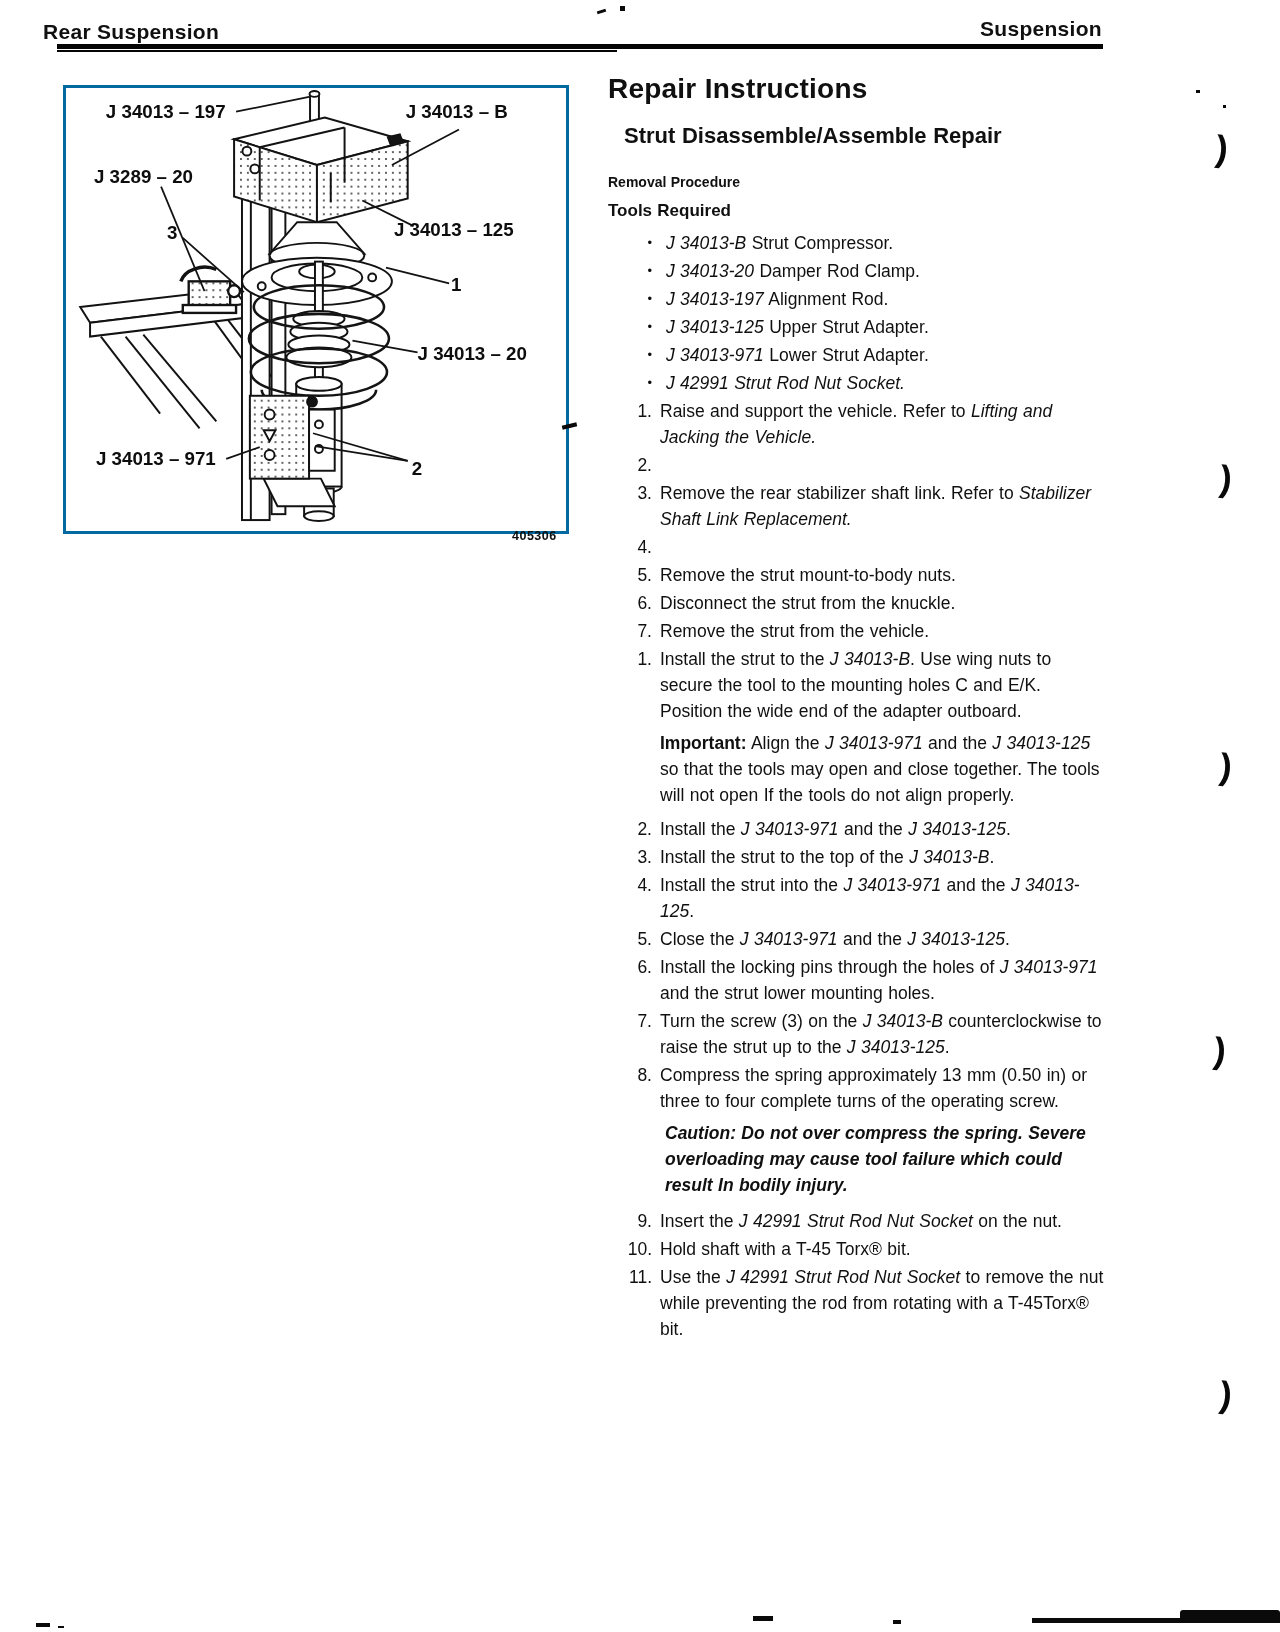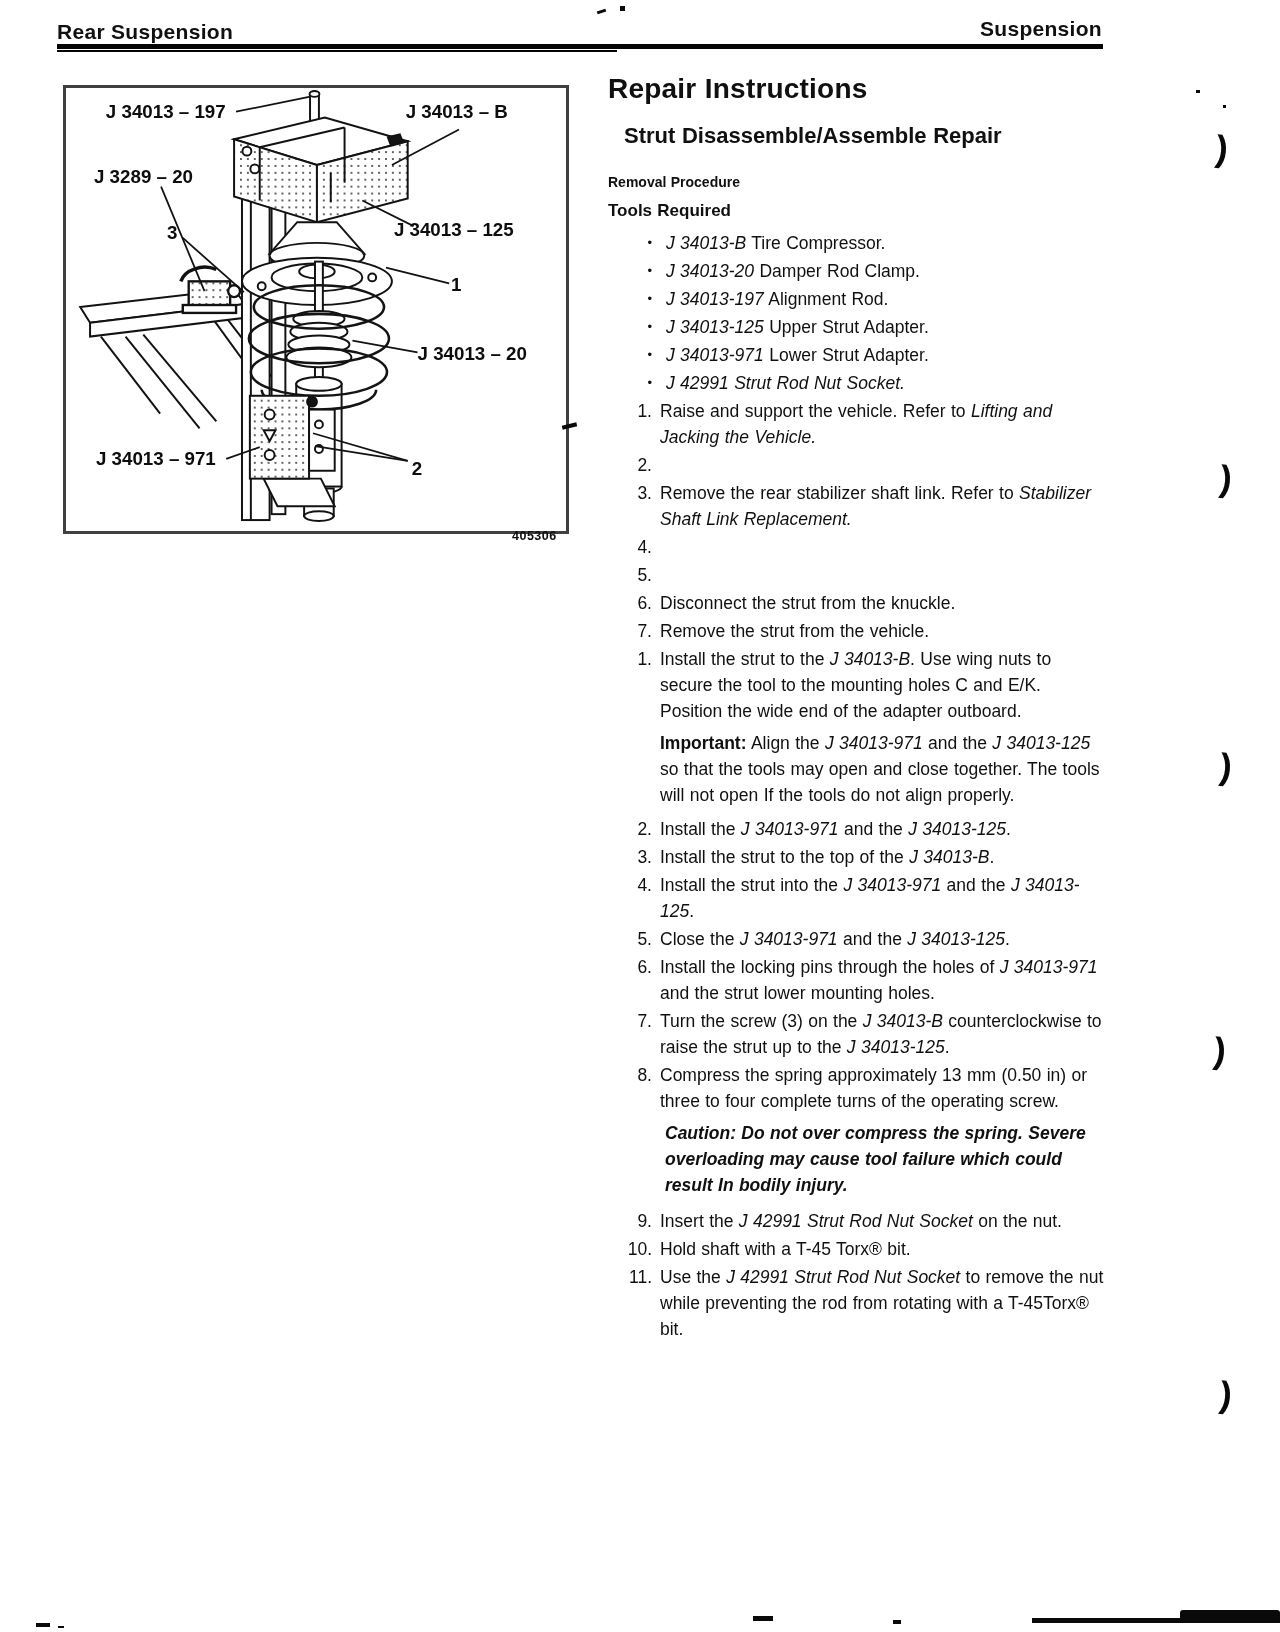--- a/index.html
+++ b/index.html
@@ -2,26 +2,26 @@
 <html><head>
 <meta charset="utf-8">
 <style>
   html,body{margin:0;padding:0;background:#e8e8e8;}
   .page{
     position:relative; width:1280px; height:1632px; background:#ffffff;
     font-family:"Liberation Sans", sans-serif; color:#101010; overflow:hidden;
     margin:0 auto;
   }
   
-  .hdr-left{position:absolute; left:57px; top:20px; font-size:21px; font-weight:700; letter-spacing:.3px;}
+  .hdr-left{position:absolute; left:43px; top:20px; font-size:21px; font-weight:700; letter-spacing:.3px;}
   .hdr-right{position:absolute; right:178px; top:17px; font-size:21px; font-weight:700; letter-spacing:.3px;}
   .hdr-rule{position:absolute; left:57px; top:44px; width:1046px; height:5px; background:#050505;}
   .hdr-rule2{position:absolute; left:57px; top:50px; width:560px; height:2px; background:#050505;}
   
-  .figure-box{position:absolute; left:63px; top:85px; width:500px; height:443px; border:3px solid #404040; background:#fff;}
+  .figure-box{position:absolute; left:63px; top:85px; width:500px; height:443px; border:3px solid #0369a1; background:#fff;}
   .fig-num{position:absolute; left:512px; top:529px; font-size:12.5px; font-weight:700; letter-spacing:.5px;}
   svg text{font-family:"Liberation Sans", sans-serif; font-weight:700; fill:#0d0d0d;}
   
   .text-col{position:absolute; left:608px; top:72px; width:500px;}
   .h1{font-size:28px; line-height:34px; font-weight:700; margin:0 0 16px 0; letter-spacing:.2px;}
   .h2{font-size:22px; line-height:28px; font-weight:700; margin:0 0 20px 16px;}
   .h3{font-size:14px; line-height:24px; font-weight:700; margin:14px 0 6px 0;}
   .h4{font-size:17px; line-height:22px; font-weight:700; margin:0 0 8px 0;}
   .body-txt{font-size:17.5px; line-height:26px; word-spacing:.5px;}
   .tool{display:flex; margin-bottom:2px;}
@@ -186,21 +186,21 @@
   <div class="text-col body-txt">
     <div class="h1">Repair Instructions</div>
     <div class="h2">Strut Disassemble/Assemble Repair</div>
 
     <div class="h3" style="margin-top:0;">Removal Procedure</div>
     <div class="h4">Tools Required</div>
 
     <div>
         <div class="tool">
           <div class="tool-bullet">•</div>
-          <div class="tool-body"><span class="s-i">J 34013-B</span><span> Tire Compressor.</span></div>
+          <div class="tool-body"><span class="s-i">J 34013-B</span><span> Strut Compressor.</span></div>
         </div>
         <div class="tool">
           <div class="tool-bullet">•</div>
           <div class="tool-body"><span class="s-i">J 34013-20</span><span> Damper Rod Clamp.</span></div>
         </div>
         <div class="tool">
           <div class="tool-bullet">•</div>
           <div class="tool-body"><span class="s-i">J 34013-197</span><span> Alignment Rod.</span></div>
         </div>
         <div class="tool">
@@ -227,20 +227,21 @@
         </div>
         <div class="step">
           <div class="step-num">3.</div>
           <div class="step-body"><span>Remove the rear stabilizer shaft link. Refer to </span><span class="s-i">Stabilizer Shaft Link Replacement.</span></div>
         </div>
         <div class="step">
           <div class="step-num">4.</div>
         </div>
         <div class="step">
           <div class="step-num">5.</div>
+          <div class="step-body"><span>Remove the strut mount-to-body nuts.</span></div>
         </div>
         <div class="step">
           <div class="step-num">6.</div>
           <div class="step-body"><span>Disconnect the strut from the knuckle.</span></div>
         </div>
         <div class="step">
           <div class="step-num">7.</div>
           <div class="step-body"><span>Remove the strut from the vehicle.</span></div>
         </div>
       </div>

